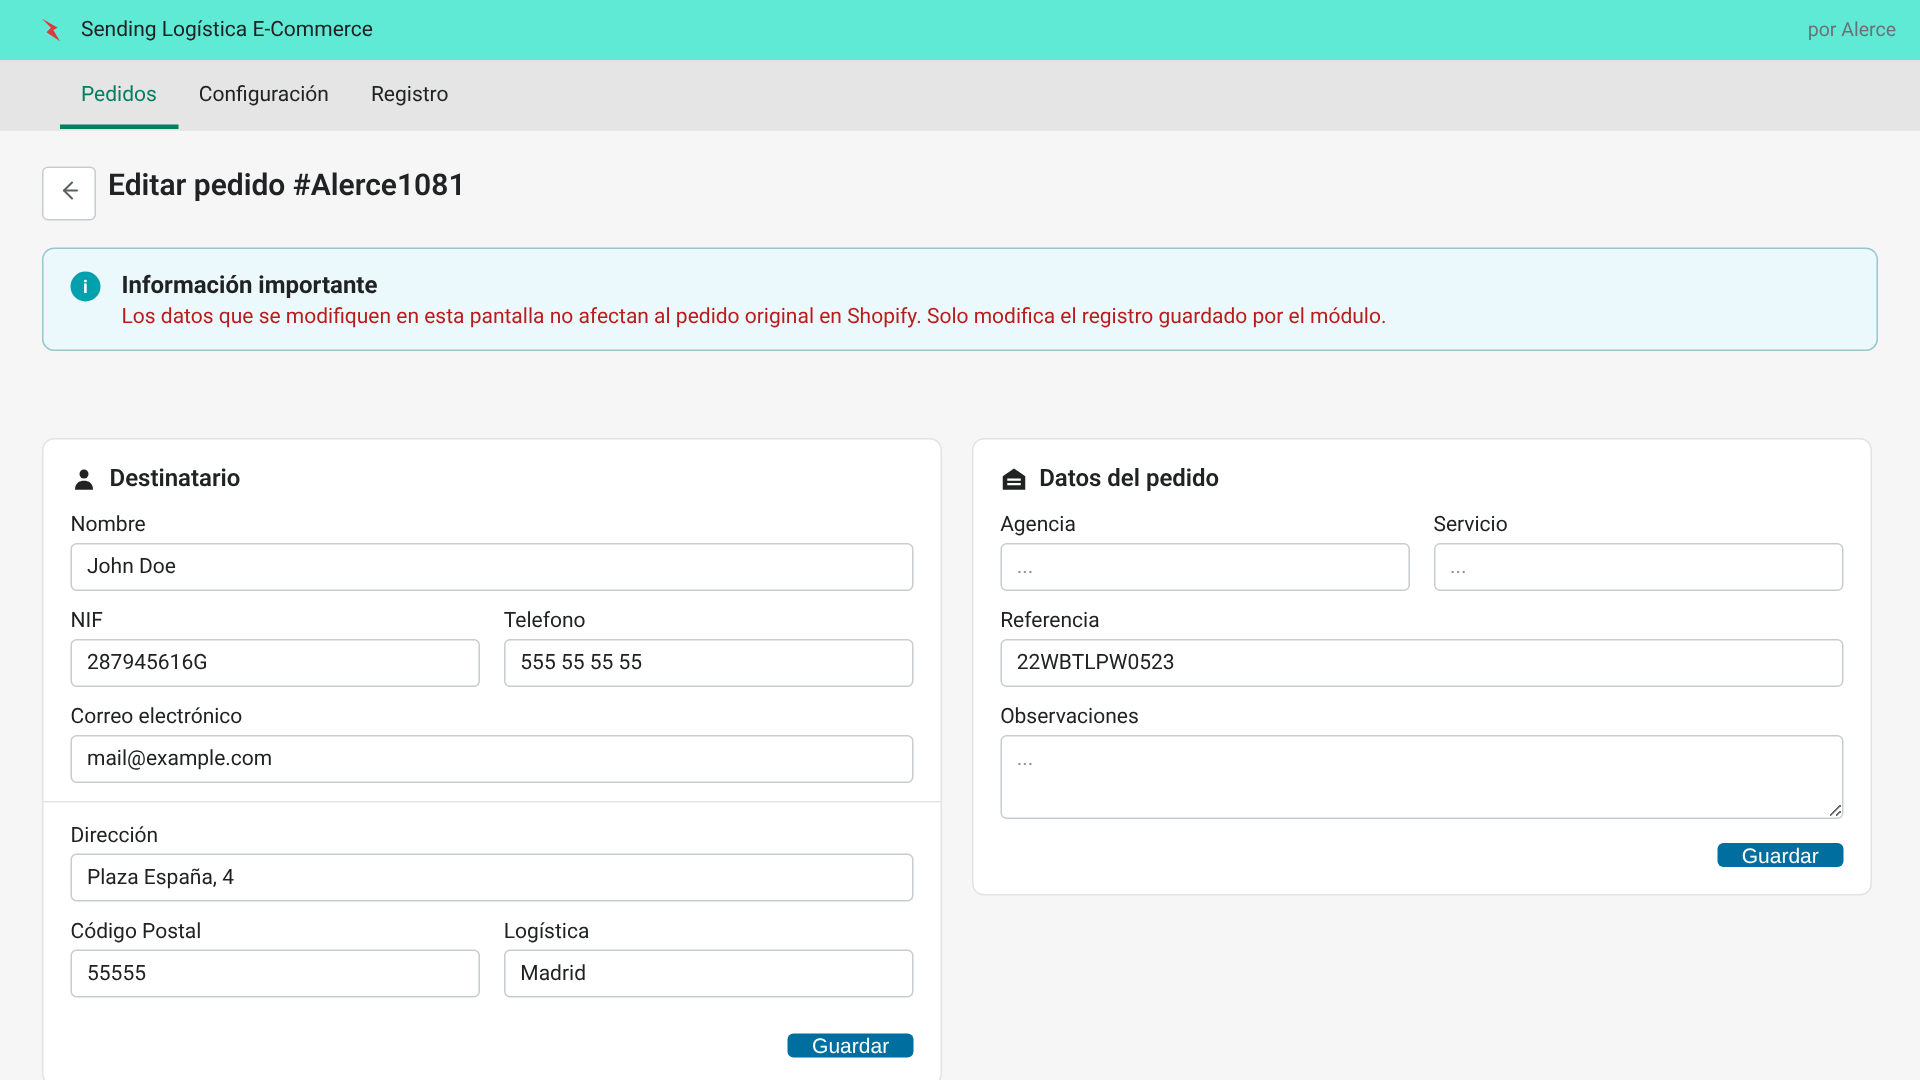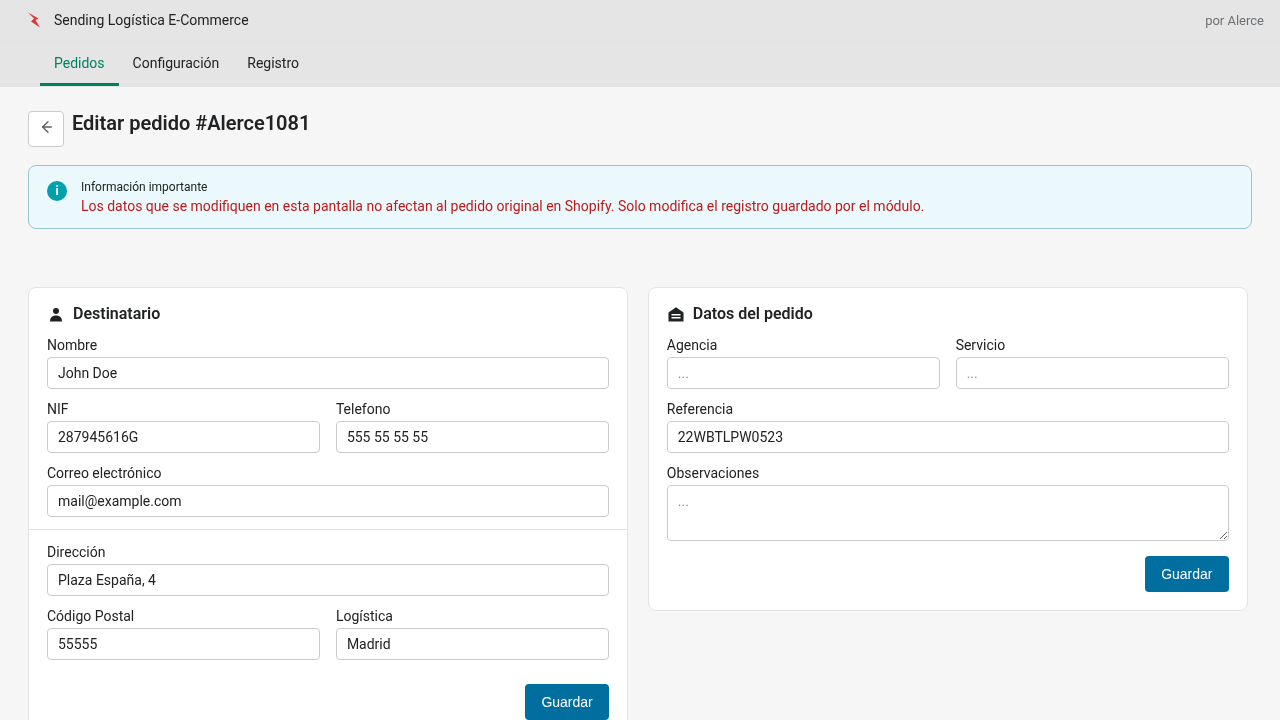--- a/index.html
+++ b/index.html
@@ -7,21 +7,21 @@
   font-family: -apple-system, BlinkMacSystemFont, "Segoe UI", Roboto, Helvetica, Arial, sans-serif;
   background: #f6f6f7;
   color: #202223;
   font-size: 14px;
 }
 .topbar {
   display: flex;
   align-items: center;
   justify-content: space-between;
   padding: 10px 16px 10px 24px;
-  background: #e5e5e5;
+  background: #5eead4;
   border-bottom: 1px solid #e1e3e5;
 }
 .topbar-left { display: flex; align-items: center; gap: 10px; }
 .app-logo {
   width: 20px; height: 20px;
   display: inline-flex; align-items: center; justify-content: center;
 }
 .app-title { font-size: 14px; color: #202223; font-weight: 400; }
 .topbar-right { font-size: 13px; color: #6d7175; }
 
@@ -86,21 +86,21 @@
   background: #00a0ac;
   color: #fff;
   display: inline-flex;
   align-items: center;
   justify-content: center;
   font-size: 12px;
   font-weight: 700;
   flex-shrink: 0;
   margin-top: 1px;
 }
-.banner-title { font-weight: 400; margin-bottom: 4px; font-size: 12px; }
+.banner-title { font-weight: 700; margin-bottom: 4px; font-size: 16px; }
 .banner-text { font-size: 14px; color: #b91c1c; }
 
 .cards-row {
   display: flex;
   gap: 20px;
   align-items: flex-start;
 }
 .card {
   background: #fff;
   border-radius: 8px;
@@ -143,21 +143,21 @@
 .form-textarea { resize: both; min-height: 56px; }
 
 .divider { height: 1px; background: #e1e3e5; margin: 12px -18px 14px; }
 
 .btn-row { display: flex; justify-content: flex-end; margin-top: 12px; }
 .btn-primary {
   background: #006e9e;
   color: #fff;
   border: none;
   border-radius: 4px;
-  padding: 10px 16px;
+  padding: 0 16px;
   font-size: 14px;
   font-weight: 500;
   cursor: pointer;
 }
 </style>
 </head>
 <body>
 
 <div class="topbar">
   <div class="topbar-left">

